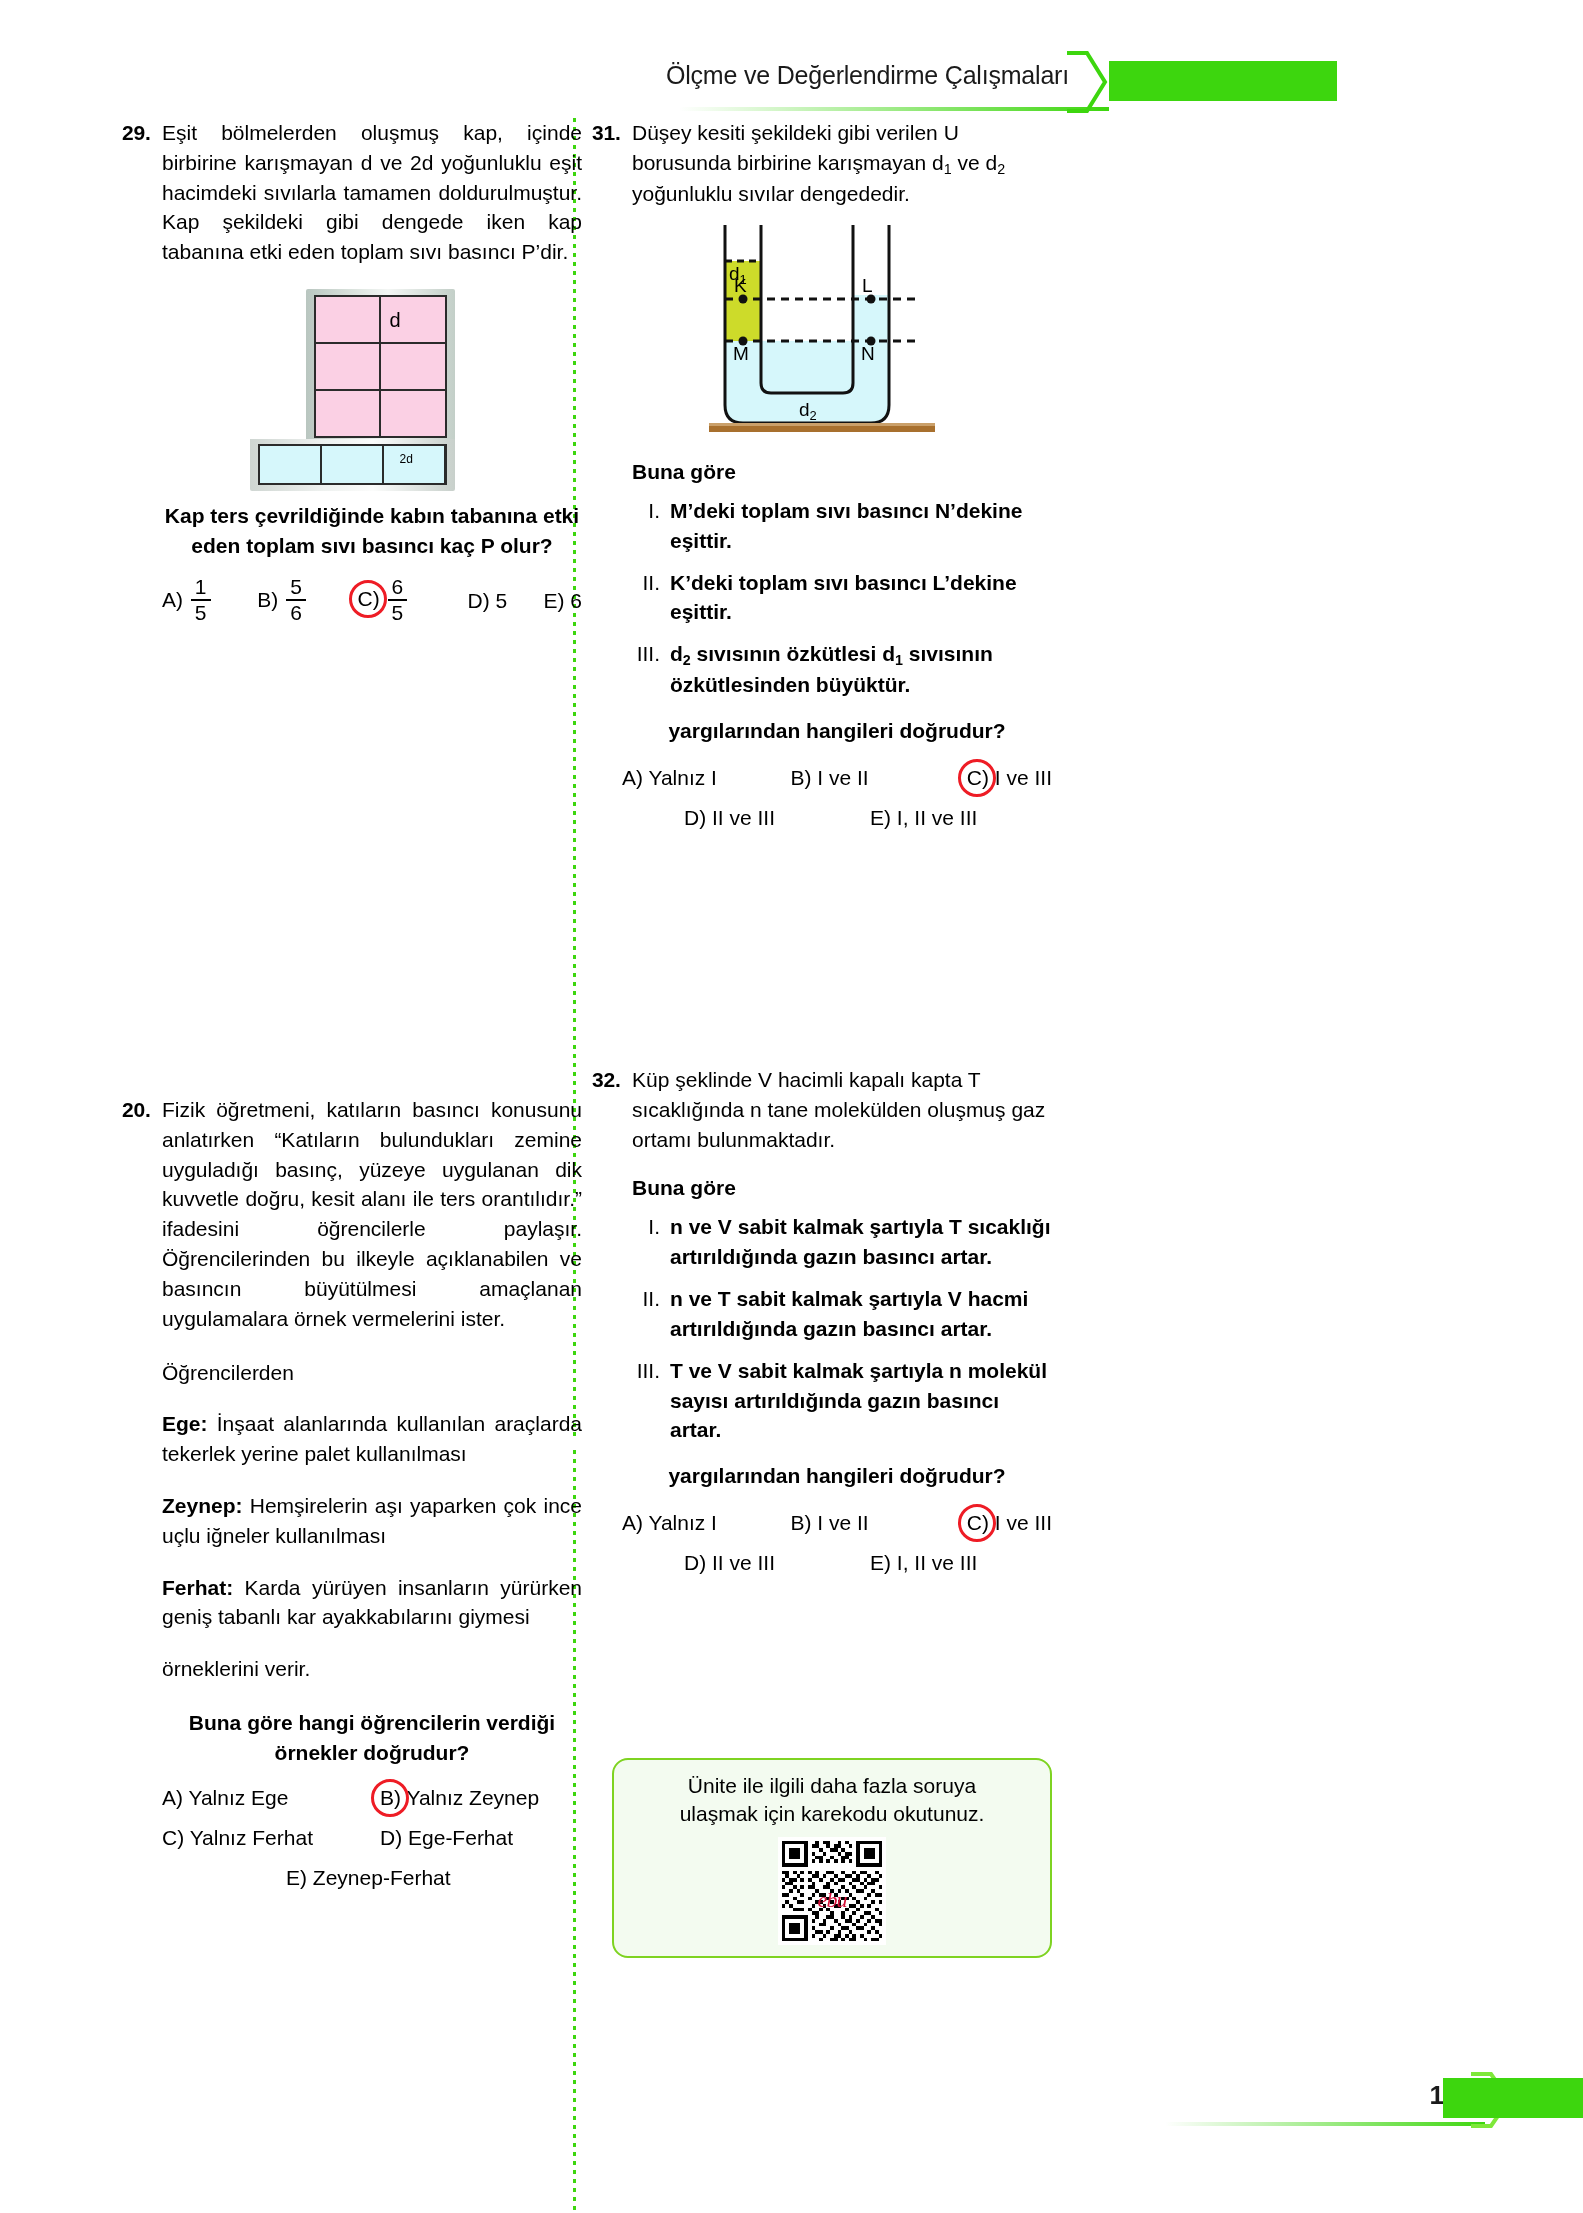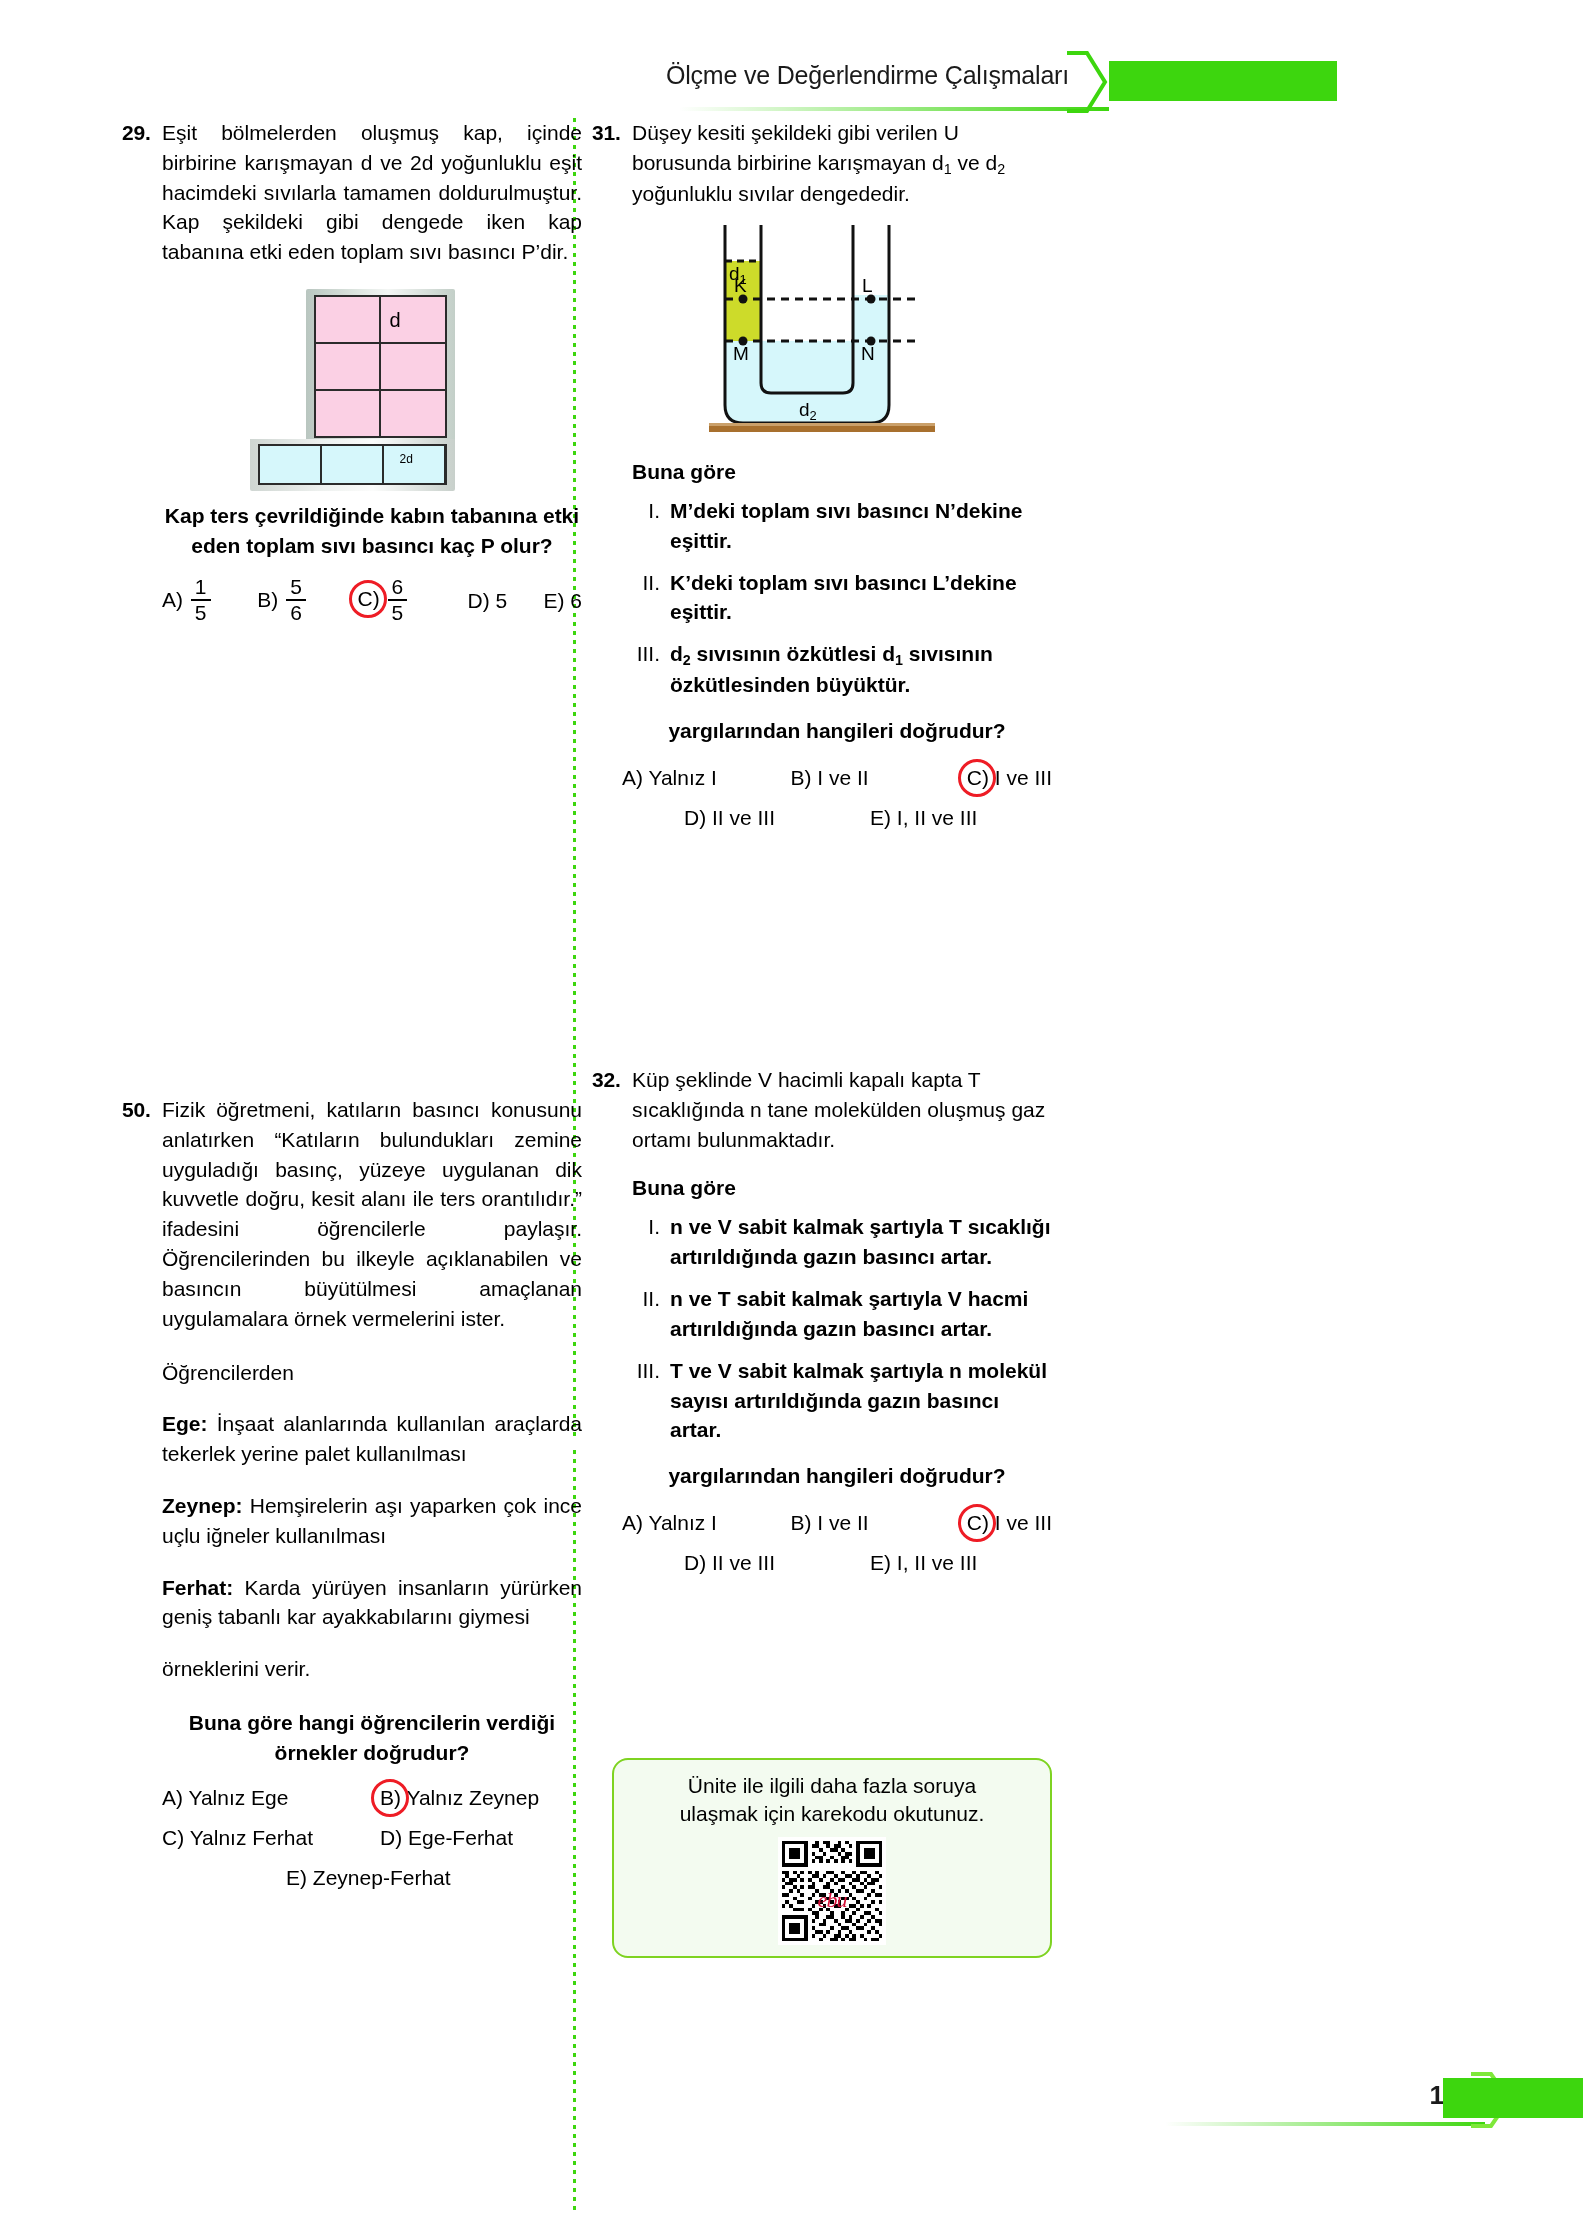--- a/index.html
+++ b/index.html
@@ -226,21 +226,21 @@
       <div class="opt">
         <span>E)</span>
         <span>6</span>
       </div>
     </div>
   </div>
 </div>
 
 <div class="q col-left" style="top:1095px;">
   <div class="q-row">
-    <div class="q-num">50.</div>
+    <div class="q-num">20.</div>
     <div class="q-body">
         <p class="tight">Fizik öğretmeni, katıların basıncı konusunu anlatırken “Katıların bulundukları zemine uyguladığı basınç, yüzeye uygulanan dik kuvvetle doğru, kesit alanı ile ters orantılıdır.” ifadesini öğrencilerle paylaşır. Öğrencilerinden bu ilkeyle açıklanabilen ve basıncın büyütülmesi amaçlanan uygulamalara örnek vermelerini ister.</p>
       </div>
   </div>
 
   <div style="margin-left:40px;margin-top:24px;font-size:21px;line-height:1.42;">
     <p class="tight">Öğrencilerden</p>
   </div>
 
   <div style="margin-left:40px;margin-top:22px;font-size:21px;line-height:1.42;text-align:justify;">

